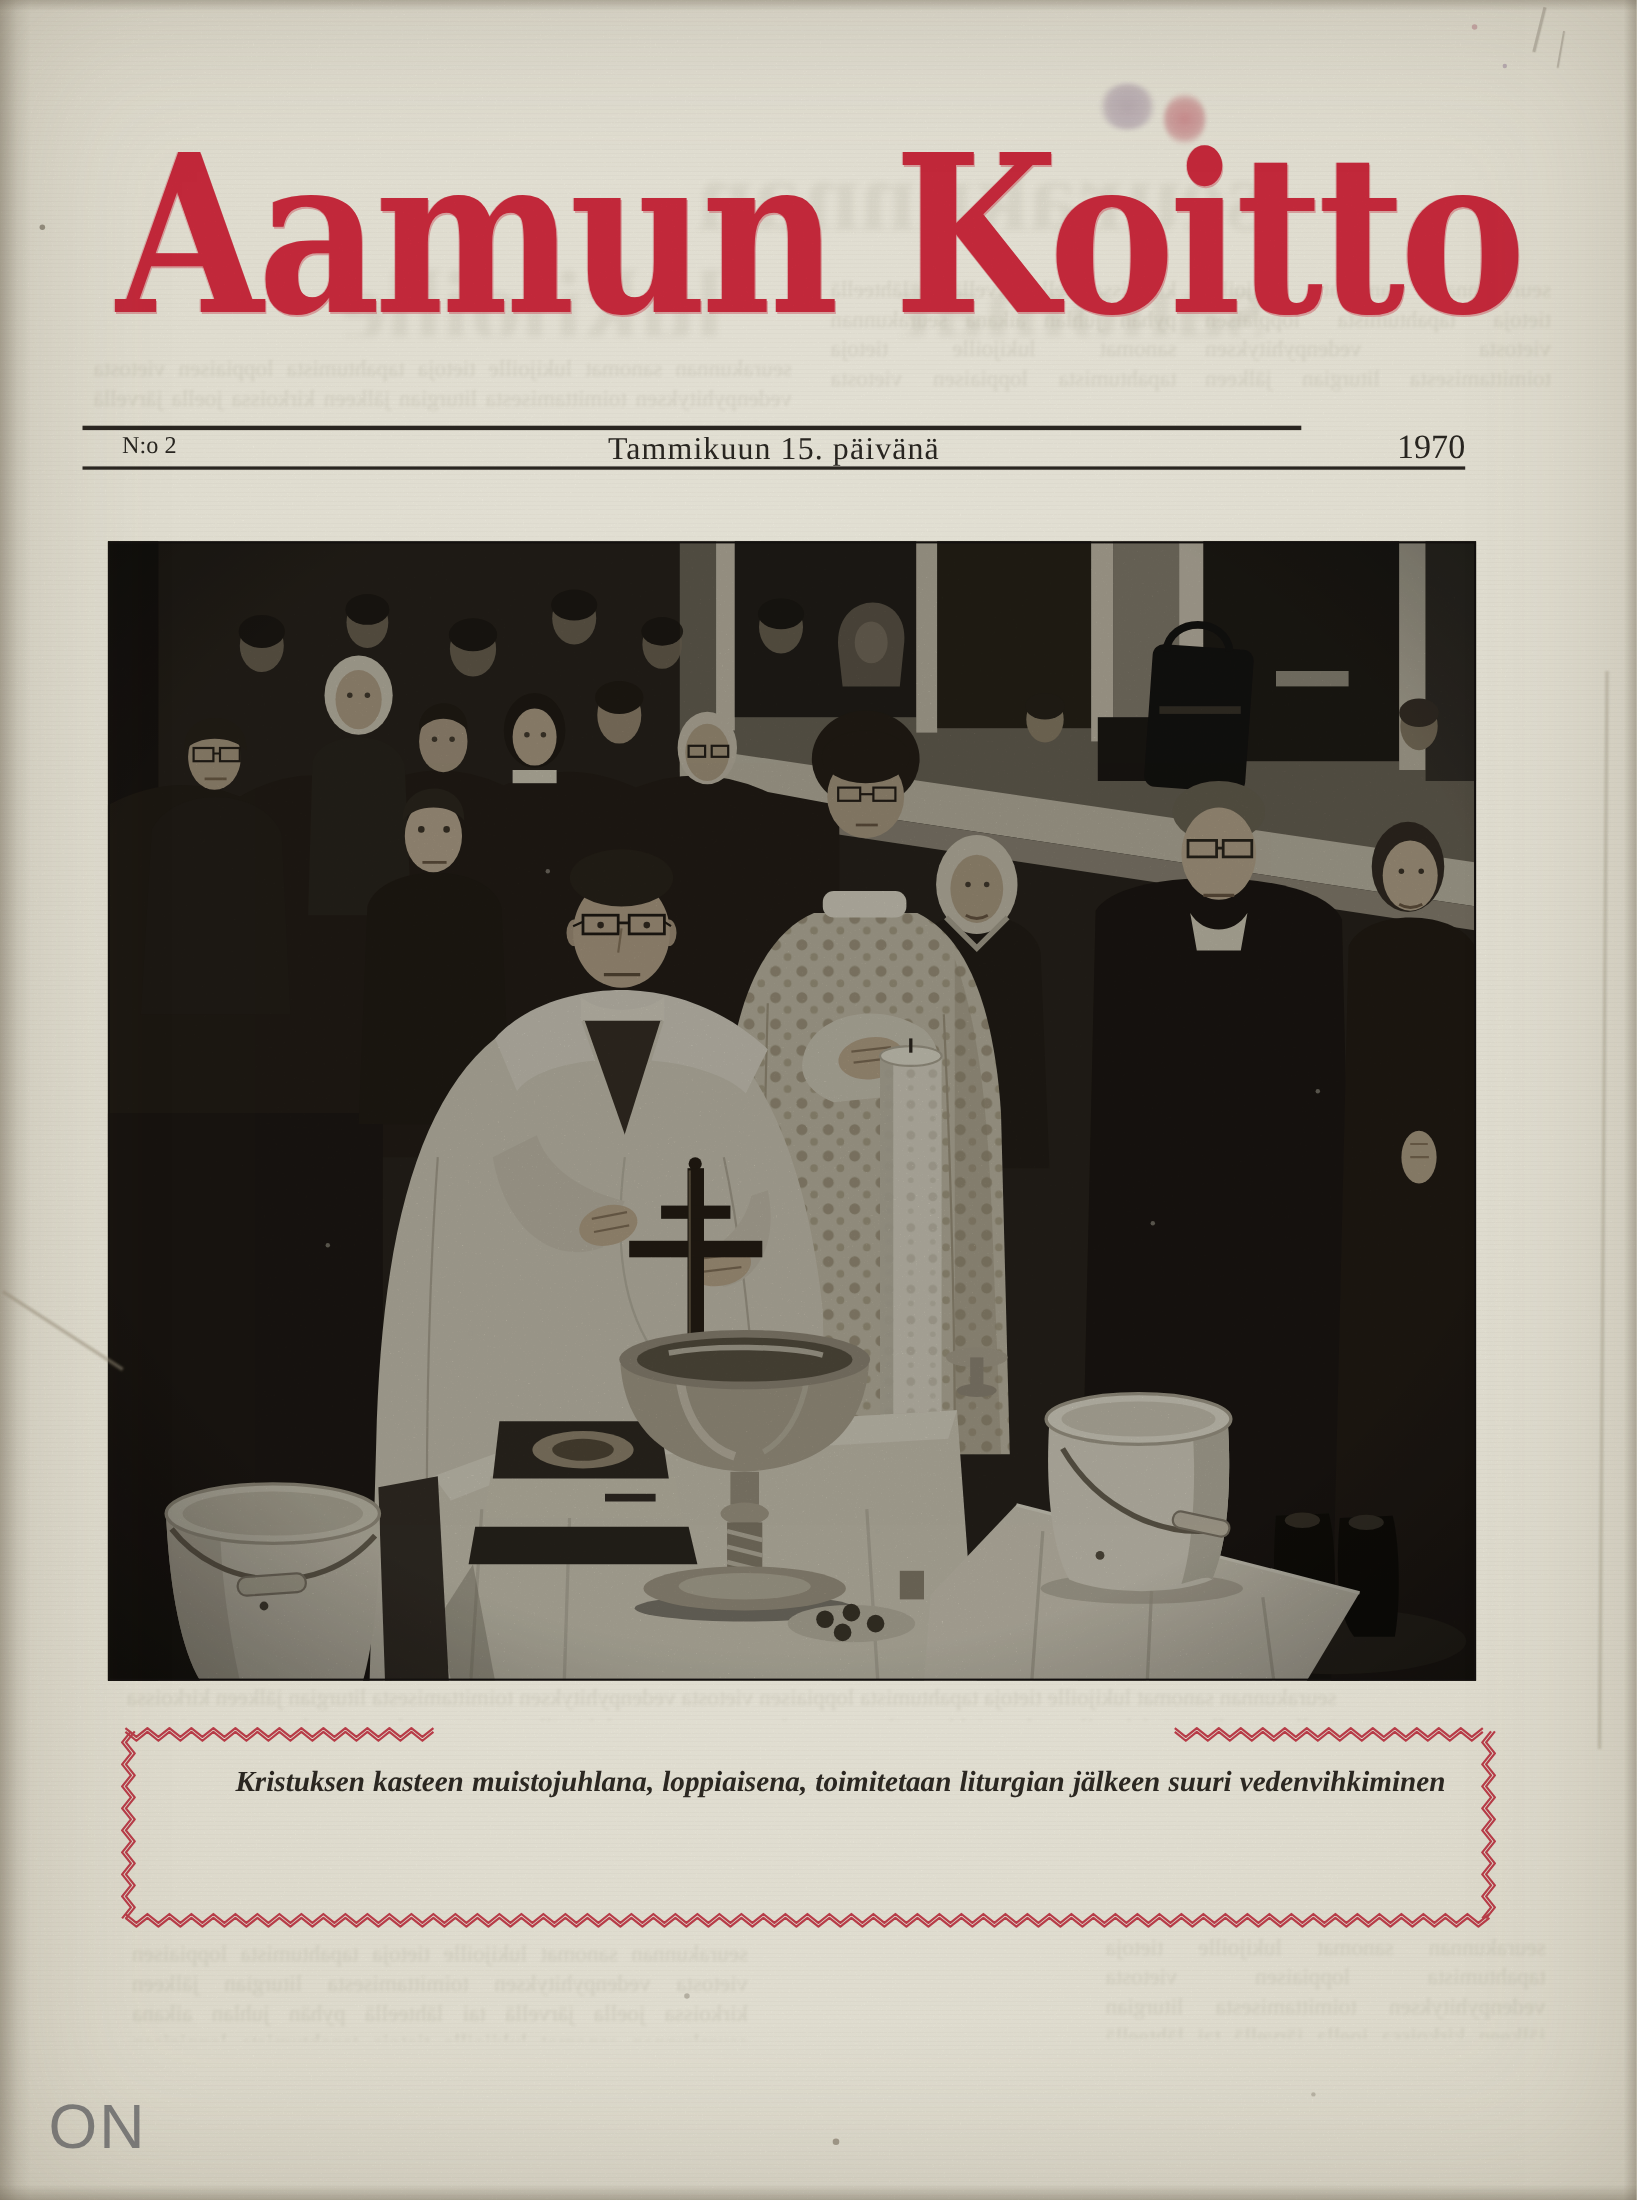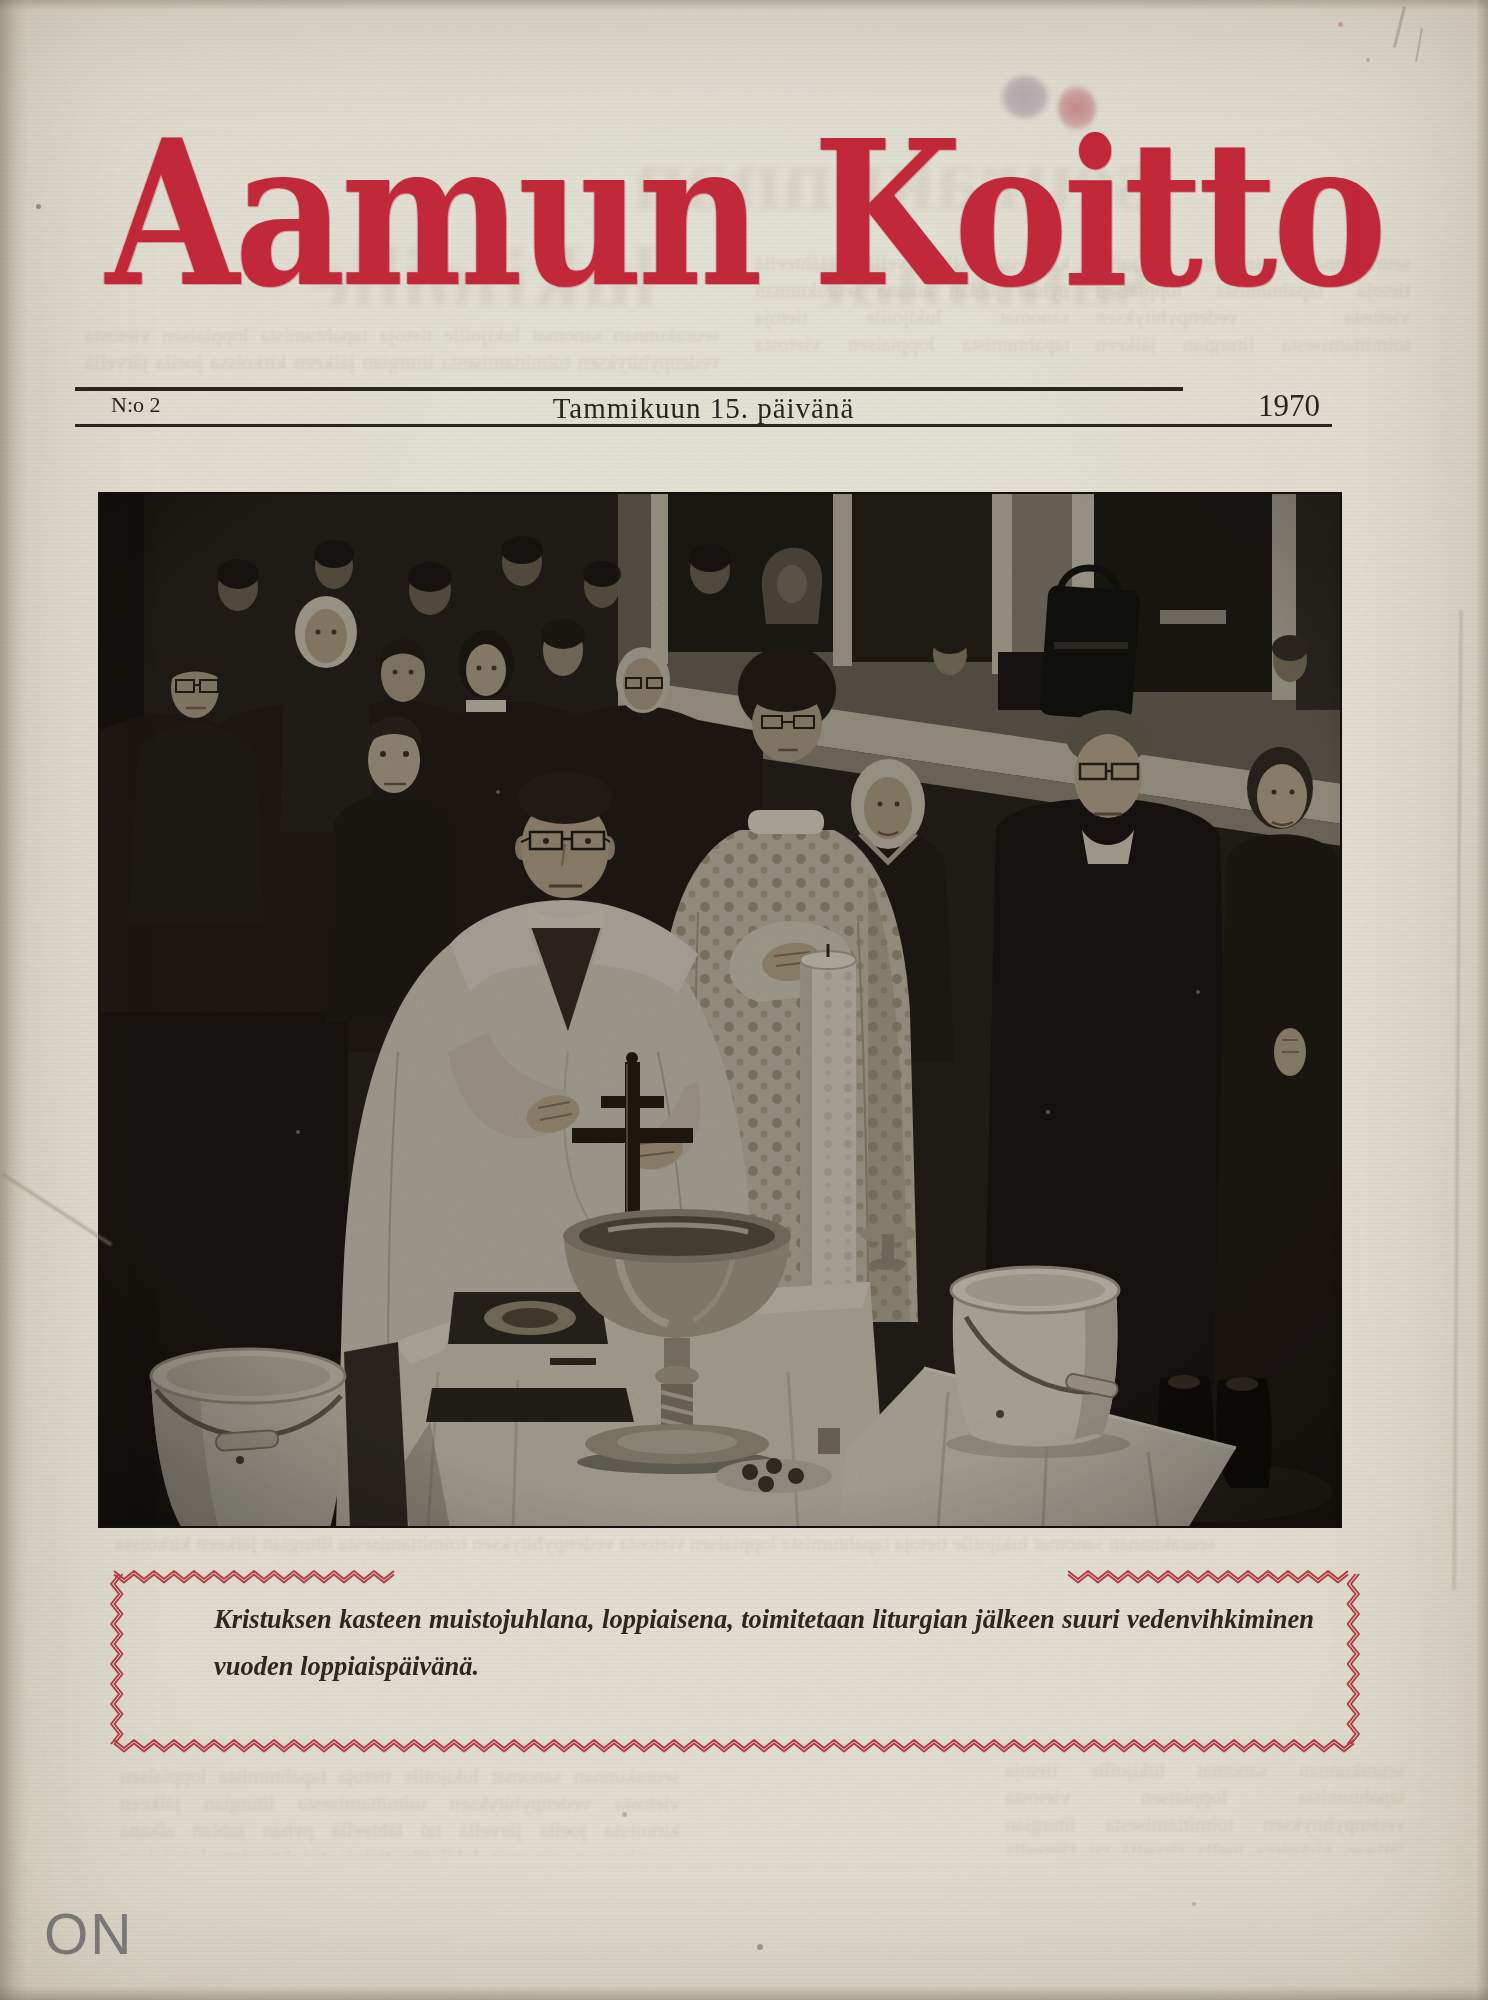--- a/index.html
+++ b/index.html
@@ -47,21 +47,21 @@
     font-size:172px;letter-spacing:-5px;color:#ce2b3e;
     transform:scaleY(1.16);transform-origin:top center;
     text-shadow:1px 1px 0 rgba(206,43,62,.35), -1px 0 0 rgba(206,43,62,.25);
     white-space:nowrap;}
   
   .rule-a{position:absolute;left:75px;top:387px;width:1108px;height:4px;background:#2c2823;}
   .rule-b{position:absolute;left:75px;top:424px;width:1257px;height:3px;background:#2c2823;}
   .header-row{position:absolute;left:75px;top:390px;width:1257px;height:33px;color:#2b2823;}
   .issue-no{position:absolute;left:36px;top:2px;font-size:22px;}
   .date-center{position:absolute;left:0;right:0;top:2px;text-align:center;font-size:29px;letter-spacing:1px;}
-  .year{position:absolute;right:12px;top:-2px;font-size:31px;}
+  .year{position:absolute;right:0px;top:-2px;font-size:31px;}
   
   .photo{position:absolute;left:98px;top:492px;width:1244px;height:1036px;}
   .photo svg{display:block;}
   
   .caption-box{position:absolute;left:108px;top:1568px;width:1254px;height:186px;}
   .caption-box svg.zigs{position:absolute;left:0;top:0;}
   .caption-text{position:absolute;left:58px;top:28px;width:1148px;
     font-size:26.5px;font-style:italic;font-weight:bold;color:#2e2a24;line-height:47px;}
   .cap-line{display:block;margin-left:48px;}
   .cap-line.j{text-align:justify;text-align-last:justify;}
@@ -412,21 +412,20 @@
       <polyline class="zz" points="960.0,6.5 970.0,14.5 980.0,6.5 990.0,14.5 1000.0,6.5 1010.0,14.5 1020.0,6.5 1030.0,14.5 1040.0,6.5 1050.0,14.5 1060.0,6.5 1070.0,14.5 1080.0,6.5 1090.0,14.5 1100.0,6.5 1110.0,14.5 1120.0,6.5 1130.0,14.5 1140.0,6.5 1150.0,14.5 1160.0,6.5 1170.0,14.5 1180.0,6.5 1190.0,14.5 1200.0,6.5 1210.0,14.5 1220.0,6.5 1230.0,14.5 1240.0,6.5"></polyline>
       <polyline class="zz" points="6.0,172.0 16.0,180.0 26.0,172.0 36.0,180.0 46.0,172.0 56.0,180.0 66.0,172.0 76.0,180.0 86.0,172.0 96.0,180.0 106.0,172.0 116.0,180.0 126.0,172.0 136.0,180.0 146.0,172.0 156.0,180.0 166.0,172.0 176.0,180.0 186.0,172.0 196.0,180.0 206.0,172.0 216.0,180.0 226.0,172.0 236.0,180.0 246.0,172.0 256.0,180.0 266.0,172.0 276.0,180.0 286.0,172.0 296.0,180.0 306.0,172.0 316.0,180.0 326.0,172.0 336.0,180.0 346.0,172.0 356.0,180.0 366.0,172.0 376.0,180.0 386.0,172.0 396.0,180.0 406.0,172.0 416.0,180.0 426.0,172.0 436.0,180.0 446.0,172.0 456.0,180.0 466.0,172.0 476.0,180.0 486.0,172.0 496.0,180.0 506.0,172.0 516.0,180.0 526.0,172.0 536.0,180.0 546.0,172.0 556.0,180.0 566.0,172.0 576.0,180.0 586.0,172.0 596.0,180.0 606.0,172.0 616.0,180.0 626.0,172.0 636.0,180.0 646.0,172.0 656.0,180.0 666.0,172.0 676.0,180.0 686.0,172.0 696.0,180.0 706.0,172.0 716.0,180.0 726.0,172.0 736.0,180.0 746.0,172.0 756.0,180.0 766.0,172.0 776.0,180.0 786.0,172.0 796.0,180.0 806.0,172.0 816.0,180.0 826.0,172.0 836.0,180.0 846.0,172.0 856.0,180.0 866.0,172.0 876.0,180.0 886.0,172.0 896.0,180.0 906.0,172.0 916.0,180.0 926.0,172.0 936.0,180.0 946.0,172.0 956.0,180.0 966.0,172.0 976.0,180.0 986.0,172.0 996.0,180.0 1006.0,172.0 1016.0,180.0 1026.0,172.0 1036.0,180.0 1046.0,172.0 1056.0,180.0 1066.0,172.0 1076.0,180.0 1086.0,172.0 1096.0,180.0 1106.0,172.0 1116.0,180.0 1126.0,172.0 1136.0,180.0 1146.0,172.0 1156.0,180.0 1166.0,172.0 1176.0,180.0 1186.0,172.0 1196.0,180.0 1206.0,172.0 1216.0,180.0 1226.0,172.0 1236.0,180.0 1246.0,172.0"></polyline>
       <polyline class="zz" points="6.0,175.5 16.0,183.5 26.0,175.5 36.0,183.5 46.0,175.5 56.0,183.5 66.0,175.5 76.0,183.5 86.0,175.5 96.0,183.5 106.0,175.5 116.0,183.5 126.0,175.5 136.0,183.5 146.0,175.5 156.0,183.5 166.0,175.5 176.0,183.5 186.0,175.5 196.0,183.5 206.0,175.5 216.0,183.5 226.0,175.5 236.0,183.5 246.0,175.5 256.0,183.5 266.0,175.5 276.0,183.5 286.0,175.5 296.0,183.5 306.0,175.5 316.0,183.5 326.0,175.5 336.0,183.5 346.0,175.5 356.0,183.5 366.0,175.5 376.0,183.5 386.0,175.5 396.0,183.5 406.0,175.5 416.0,183.5 426.0,175.5 436.0,183.5 446.0,175.5 456.0,183.5 466.0,175.5 476.0,183.5 486.0,175.5 496.0,183.5 506.0,175.5 516.0,183.5 526.0,175.5 536.0,183.5 546.0,175.5 556.0,183.5 566.0,175.5 576.0,183.5 586.0,175.5 596.0,183.5 606.0,175.5 616.0,183.5 626.0,175.5 636.0,183.5 646.0,175.5 656.0,183.5 666.0,175.5 676.0,183.5 686.0,175.5 696.0,183.5 706.0,175.5 716.0,183.5 726.0,175.5 736.0,183.5 746.0,175.5 756.0,183.5 766.0,175.5 776.0,183.5 786.0,175.5 796.0,183.5 806.0,175.5 816.0,183.5 826.0,175.5 836.0,183.5 846.0,175.5 856.0,183.5 866.0,175.5 876.0,183.5 886.0,175.5 896.0,183.5 906.0,175.5 916.0,183.5 926.0,175.5 936.0,183.5 946.0,175.5 956.0,183.5 966.0,175.5 976.0,183.5 986.0,175.5 996.0,183.5 1006.0,175.5 1016.0,183.5 1026.0,175.5 1036.0,183.5 1046.0,175.5 1056.0,183.5 1066.0,175.5 1076.0,183.5 1086.0,175.5 1096.0,183.5 1106.0,175.5 1116.0,183.5 1126.0,175.5 1136.0,183.5 1146.0,175.5 1156.0,183.5 1166.0,175.5 1176.0,183.5 1186.0,175.5 1196.0,183.5 1206.0,175.5 1216.0,183.5 1226.0,175.5 1236.0,183.5 1246.0,175.5"></polyline>
       <polyline class="zz" points="11.0,6.0 3.0,16.0 11.0,26.0 3.0,36.0 11.0,46.0 3.0,56.0 11.0,66.0 3.0,76.0 11.0,86.0 3.0,96.0 11.0,106.0 3.0,116.0 11.0,126.0 3.0,136.0 11.0,146.0 3.0,156.0 11.0,166.0 3.0,176.0"></polyline>
       <polyline class="zz" points="14.5,6.0 6.5,16.0 14.5,26.0 6.5,36.0 14.5,46.0 6.5,56.0 14.5,66.0 6.5,76.0 14.5,86.0 6.5,96.0 14.5,106.0 6.5,116.0 14.5,126.0 6.5,136.0 14.5,146.0 6.5,156.0 14.5,166.0 6.5,176.0"></polyline>
       <polyline class="zz" points="1251.0,6.0 1243.0,16.0 1251.0,26.0 1243.0,36.0 1251.0,46.0 1243.0,56.0 1251.0,66.0 1243.0,76.0 1251.0,86.0 1243.0,96.0 1251.0,106.0 1243.0,116.0 1251.0,126.0 1243.0,136.0 1251.0,146.0 1243.0,156.0 1251.0,166.0 1243.0,176.0"></polyline>
       <polyline class="zz" points="1247.5,6.0 1239.5,16.0 1247.5,26.0 1239.5,36.0 1247.5,46.0 1239.5,56.0 1247.5,66.0 1239.5,76.0 1247.5,86.0 1239.5,96.0 1247.5,106.0 1239.5,116.0 1247.5,126.0 1239.5,136.0 1247.5,146.0 1239.5,156.0 1247.5,166.0 1239.5,176.0"></polyline>
     </svg>
     <div class="caption-text">
       <span class="cap-line j">Kristuksen kasteen muistojuhlana, loppiaisena, toimitetaan liturgian jälkeen suuri vedenvihkiminen</span>
-      <span class="cap-line">vuoden loppiaispäivänä.</span>
     </div>
   </div>
 
   <div class="watermark">ON</div>
 
   <div class="stain stain-a"></div>
   <div class="stain stain-b"></div>
   <div class="speck" style="left:1338px;top:22px;width:5px;height:5px;background:#b06070;opacity:.4;"></div>
   <div class="speck" style="left:1366px;top:58px;width:4px;height:4px;background:#8a6a90;opacity:.4;"></div>
   <div class="speck" style="left:36px;top:204px;width:5px;height:5px;background:#5c5444;opacity:.55;"></div>

